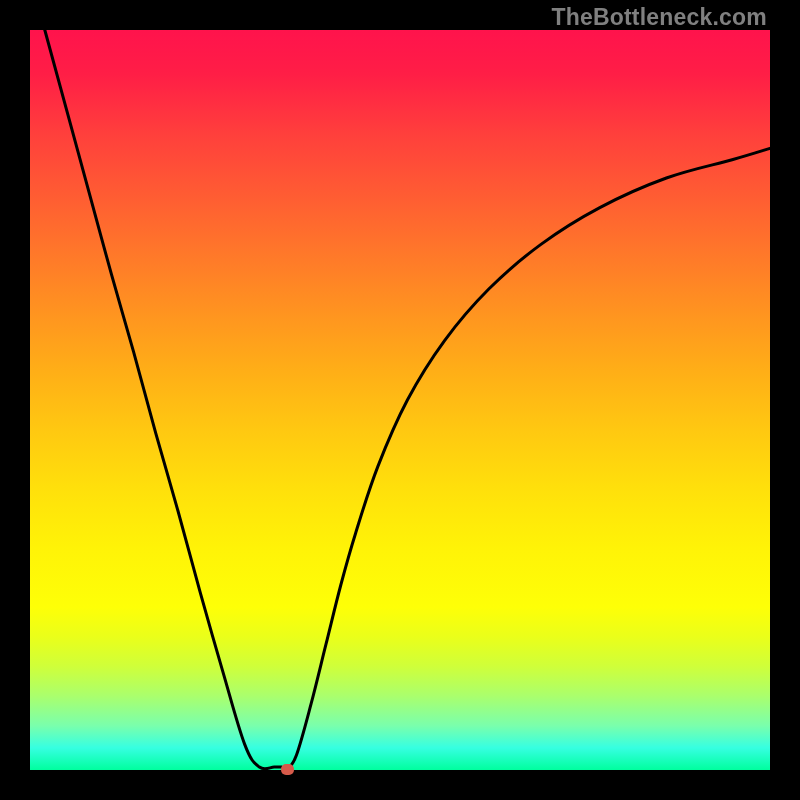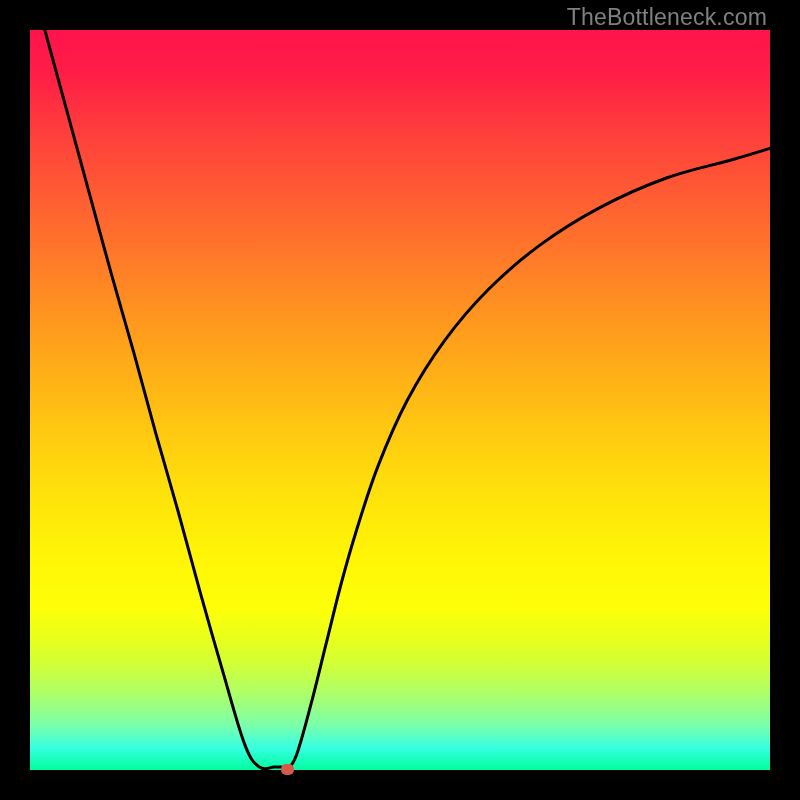--- a/index.html
+++ b/index.html
@@ -56,21 +56,21 @@
     border-radius: 5px;
     background: #d65a4a;
   }
   .watermark {
     position: absolute;
     top: 4px;
     right: 33px;
     color: #808080;
     font-size: 23px;
     letter-spacing: 0.2px;
-    font-weight: 400;
+    font-weight: 700;
     margin-left: 16px;
   }
 </style>
 </head>
 <body>
 
 <div class="frame">
 
   <div class="plot-area">
 

